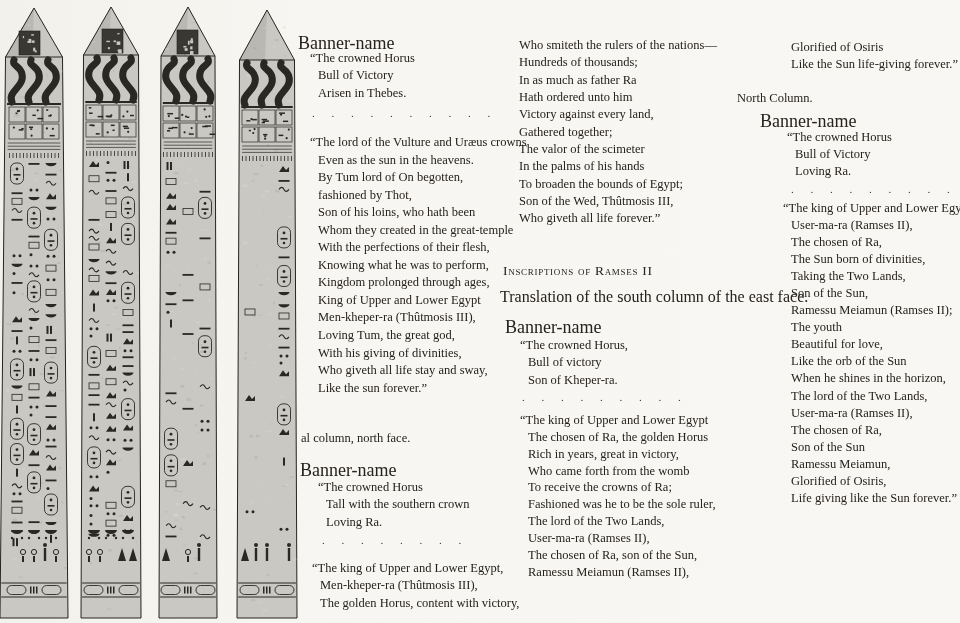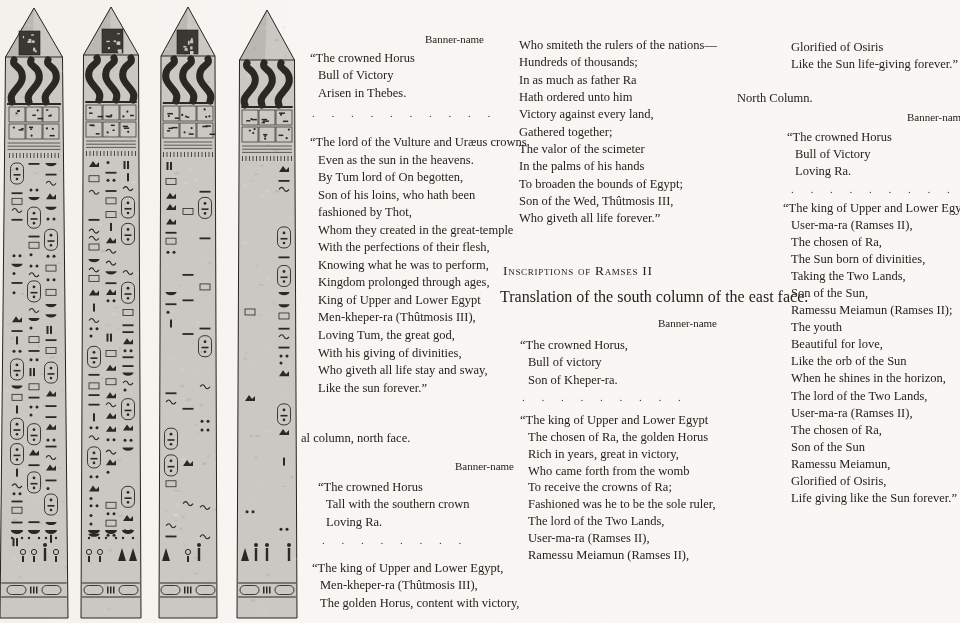--- a/index.html
+++ b/index.html
@@ -3,21 +3,21 @@
 <meta charset="utf-8">
 <style>
   html,body{margin:0;padding:0;background:#e8e7e3}
   #page{position:relative;width:960px;height:623px;overflow:hidden;
     background:linear-gradient(90deg,#f2f1ec 0%,#f7f6f2 32%,#f8f7f3 100%);
     font-family:"Liberation Serif","DejaVu Serif",serif;color:#26221d}
   .blk{position:absolute}
   .pline{font-size:12.5px;line-height:17.3px;padding-left:8px;white-space:nowrap}
   .q{text-indent:-8px}
   .flush .pline{padding-left:2px}
-  .head{font-size:11px;text-align:right;white-space:nowrap}
+  .head{font-size:18px;text-align:left;white-space:nowrap}
   .schead{font-variant:small-caps;letter-spacing:.7px;font-size:13.5px;text-align:left;white-space:nowrap}
   .sub{font-size:16px;text-align:left;white-space:nowrap}
   .caption{font-size:12.5px;white-space:nowrap}
   .dots{font-size:11px;word-spacing:14px;white-space:nowrap;color:#36322c}
   #obelisks{position:absolute;left:0;top:0}
   #c1h1{left:298px;top:33px;width:186px}
   #c1s1{left:310px;top:50px}
   #c1d1{left:312px;top:107px}
   #c1s2{left:310px;top:134px}  #c1s2 .pline{line-height:17.55px}
   #c1cap{left:301px;top:431px}
@@ -990,22 +990,22 @@
   <div class="blk" id="c1s1">
       <div class="pline q">“The crowned Horus</div>
       <div class="pline">Bull of Victory</div>
       <div class="pline">Arisen in Thebes.</div>
     </div>
   <div class="blk dots" id="c1d1">. . . . . . . . . .</div>
   <div class="blk" id="c1s2">
       <div class="pline q">“The lord of the Vulture and Uræus crowns</div>
       <div class="pline">Even as the sun in the heavens.</div>
       <div class="pline">By Tum lord of On begotten,</div>
+      <div class="pline">fashioned by Thot,</div>
       <div class="pline">Son of his loins, who hath been</div>
-      <div class="pline">fashioned by Thot,</div>
       <div class="pline">Whom they created in the great-temple</div>
       <div class="pline">With the perfections of their flesh,</div>
       <div class="pline">Knowing what he was to perform,</div>
       <div class="pline">Kingdom prolonged through ages,</div>
       <div class="pline">King of Upper and Lower Egypt</div>
       <div class="pline">Men-kheper-ra (Thûtmosis III),</div>
       <div class="pline">Loving Tum, the great god,</div>
       <div class="pline">With his giving of divinities,</div>
       <div class="pline">Who giveth all life stay and sway,</div>
       <div class="pline">Like the sun forever.”</div>
@@ -1048,20 +1048,21 @@
   <div class="blk dots" id="c2d1">. . . . . . . . .</div>
   <div class="blk" id="c2s3">
       <div class="pline q">“The king of Upper and Lower Egypt</div>
       <div class="pline">The chosen of Ra, the golden Horus</div>
       <div class="pline">Rich in years, great in victory,</div>
       <div class="pline">Who came forth from the womb</div>
       <div class="pline">To receive the crowns of Ra;</div>
       <div class="pline">Fashioned was he to be the sole ruler,</div>
       <div class="pline">The lord of the Two Lands,</div>
       <div class="pline">User-ma-ra (Ramses II),</div>
+      <div class="pline">The chosen of Ra, son of the Sun,</div>
       <div class="pline">Ramessu Meiamun (Ramses II),</div>
     </div>
 
   <div class="blk" id="c3s0">
       <div class="pline">Glorified of Osiris</div>
       <div class="pline">Like the Sun life-giving forever.”</div>
     </div>
   <div class="blk caption" id="c3cap">North Column.</div>
   <div class="blk head" id="c3h1">Banner-name</div>
   <div class="blk" id="c3s1">

